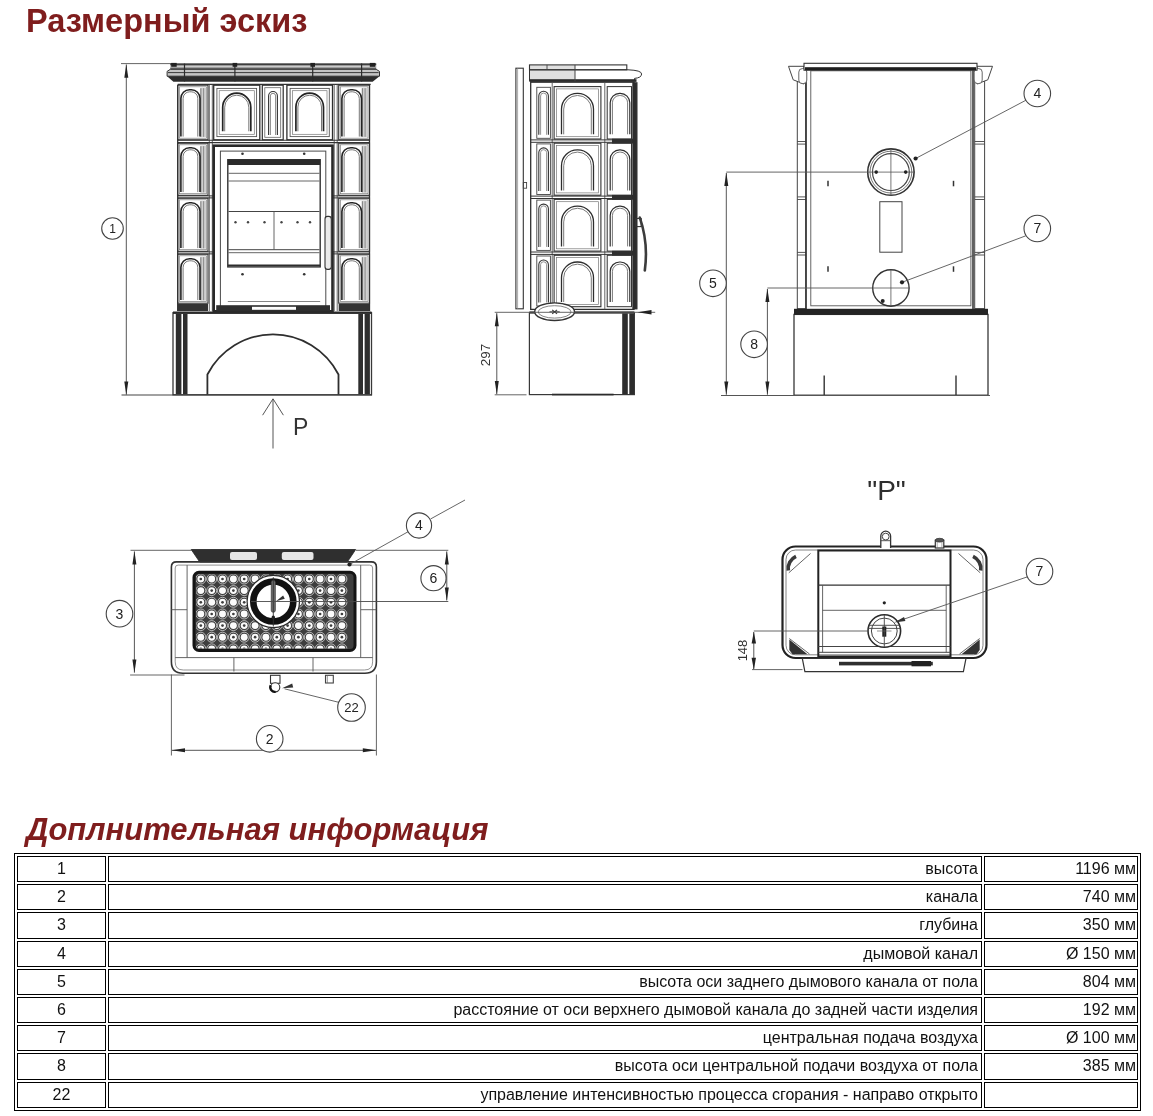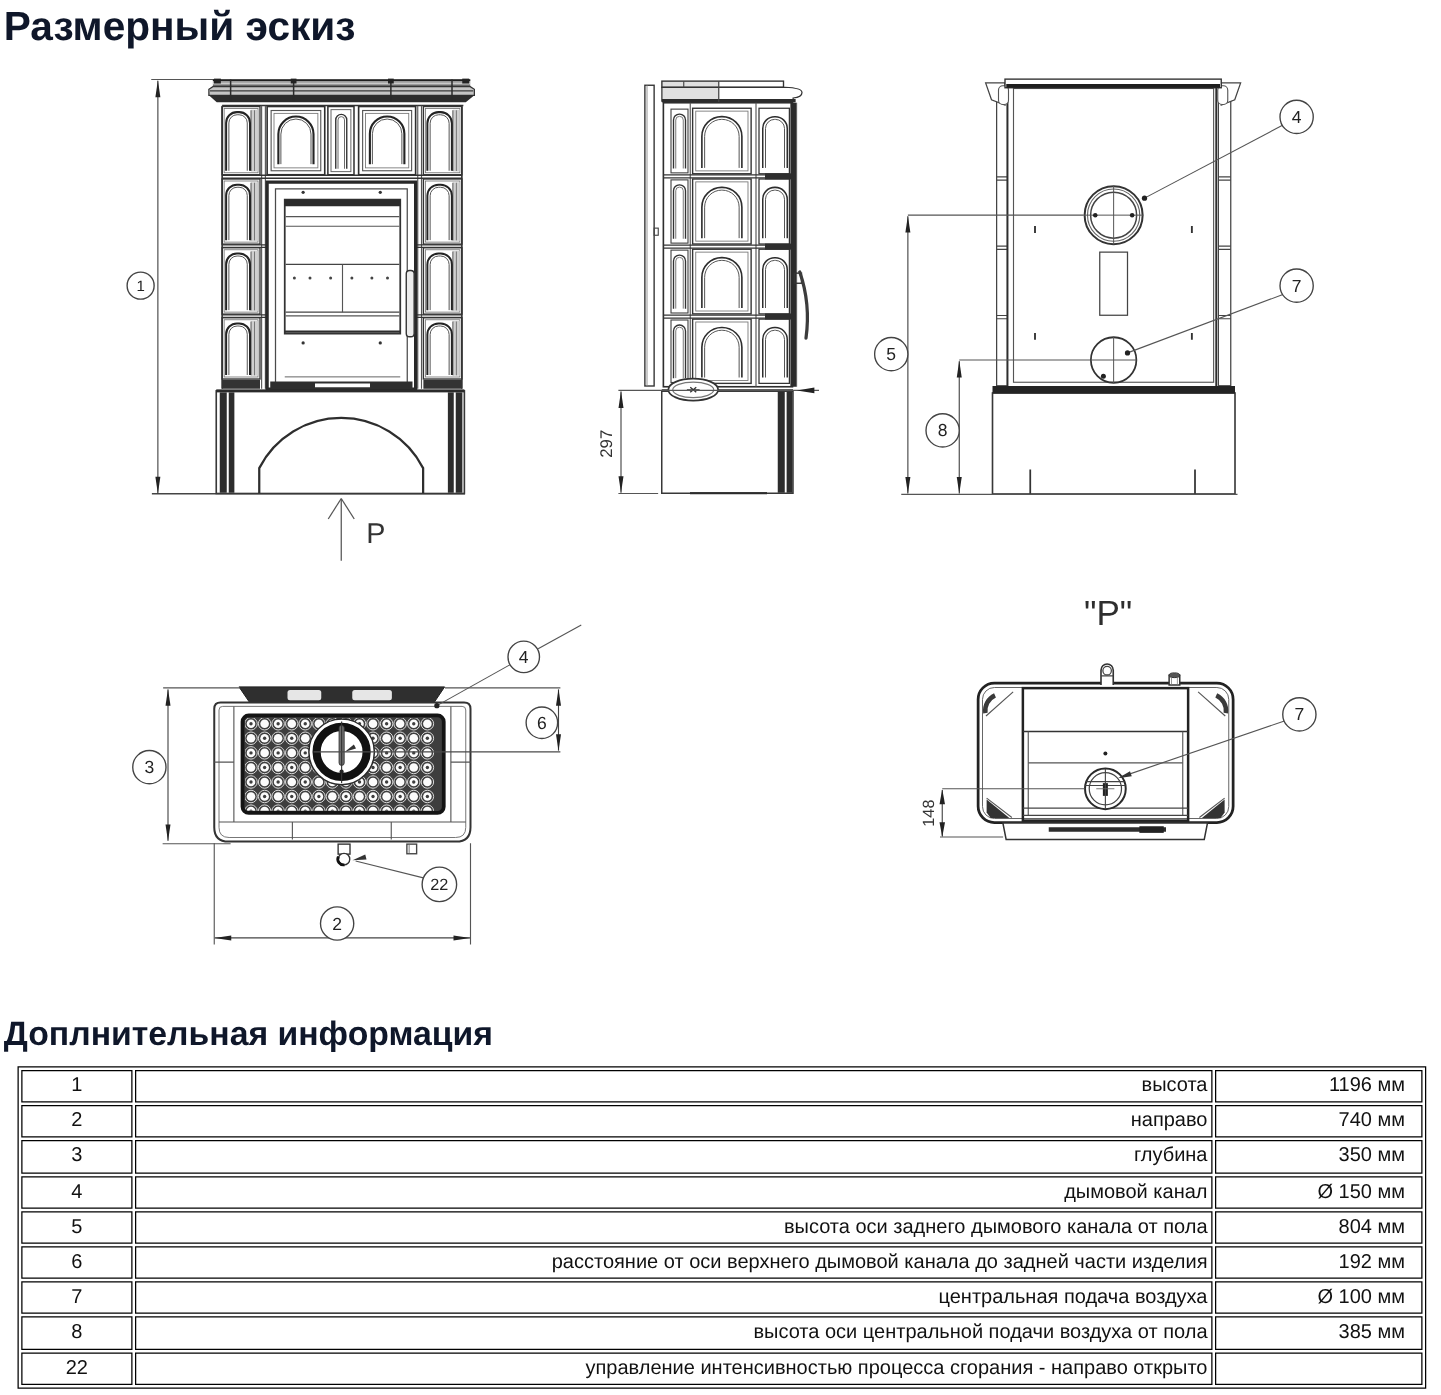--- a/index.html
+++ b/index.html
@@ -1,29 +1,29 @@
 <!DOCTYPE html>
 <html lang="ru"><head>
 <meta charset="utf-8">
 <title>Размерный эскиз</title>
 <style>
   html, body { margin:0; padding:0; background:#fff; }
   body { width:1153px; height:1116px; position:relative;
          font-family:"Liberation Sans", sans-serif; }
-  .h { position:absolute; left:3px; font-weight:700; color:#0f172a; margin:0;
+  .h { position:absolute; left:26px; font-weight:700; color:#7f1d1d; margin:0;
        letter-spacing:0px; white-space:nowrap; }
   #h1 { top:3px; font-size:32.5px; }
-  #h2 { top:812px; font-size:27px; }
+  #h2 { top:812px; font-size:31px;font-style:italic; }
   #draw { position:absolute; left:0; top:0; filter:blur(0.22px); }
   #tbl { position:absolute; left:14px; top:853px; width:1127px;
          border-collapse:separate; border-spacing:2px; border:1px solid #000;
          font-size:16px; color:#111; table-layout:fixed; }
   #tbl td { border:1px solid #000; padding:2px 3px 2px 3px; height:20.2px; vertical-align:middle;text-align:right; }
   #tbl .c1 { width:81px; text-align:center; }
-  #tbl .c3 { width:148px; text-align:right; padding-right:13px; }
+  #tbl .c3 { width:148px; text-align:right; padding-right:1px; }
 </style>
 </head>
 <body>
 
 <h1 class="h" id="h1">Размерный эскиз</h1>
 
 <div id="draw">
 <svg width="1153" height="800" viewBox="0 0 1153 800" font-family="&quot;Liberation Sans&quot;, sans-serif">
 
 <g>
@@ -809,21 +809,21 @@
 
 <table id="tbl">
 <tbody>
       <tr>
         <td class="c1">1</td>
         <td class="c2">высота</td>
         <td class="c3">1196 мм</td>
       </tr>
 <tr>
         <td class="c1">2</td>
-        <td class="c2">направо</td>
+        <td class="c2">канала</td>
         <td class="c3">740 мм</td>
       </tr>
 <tr>
         <td class="c1">3</td>
         <td class="c2">глубина</td>
         <td class="c3">350 мм</td>
       </tr>
 <tr>
         <td class="c1">4</td>
         <td class="c2">дымовой канал</td>

